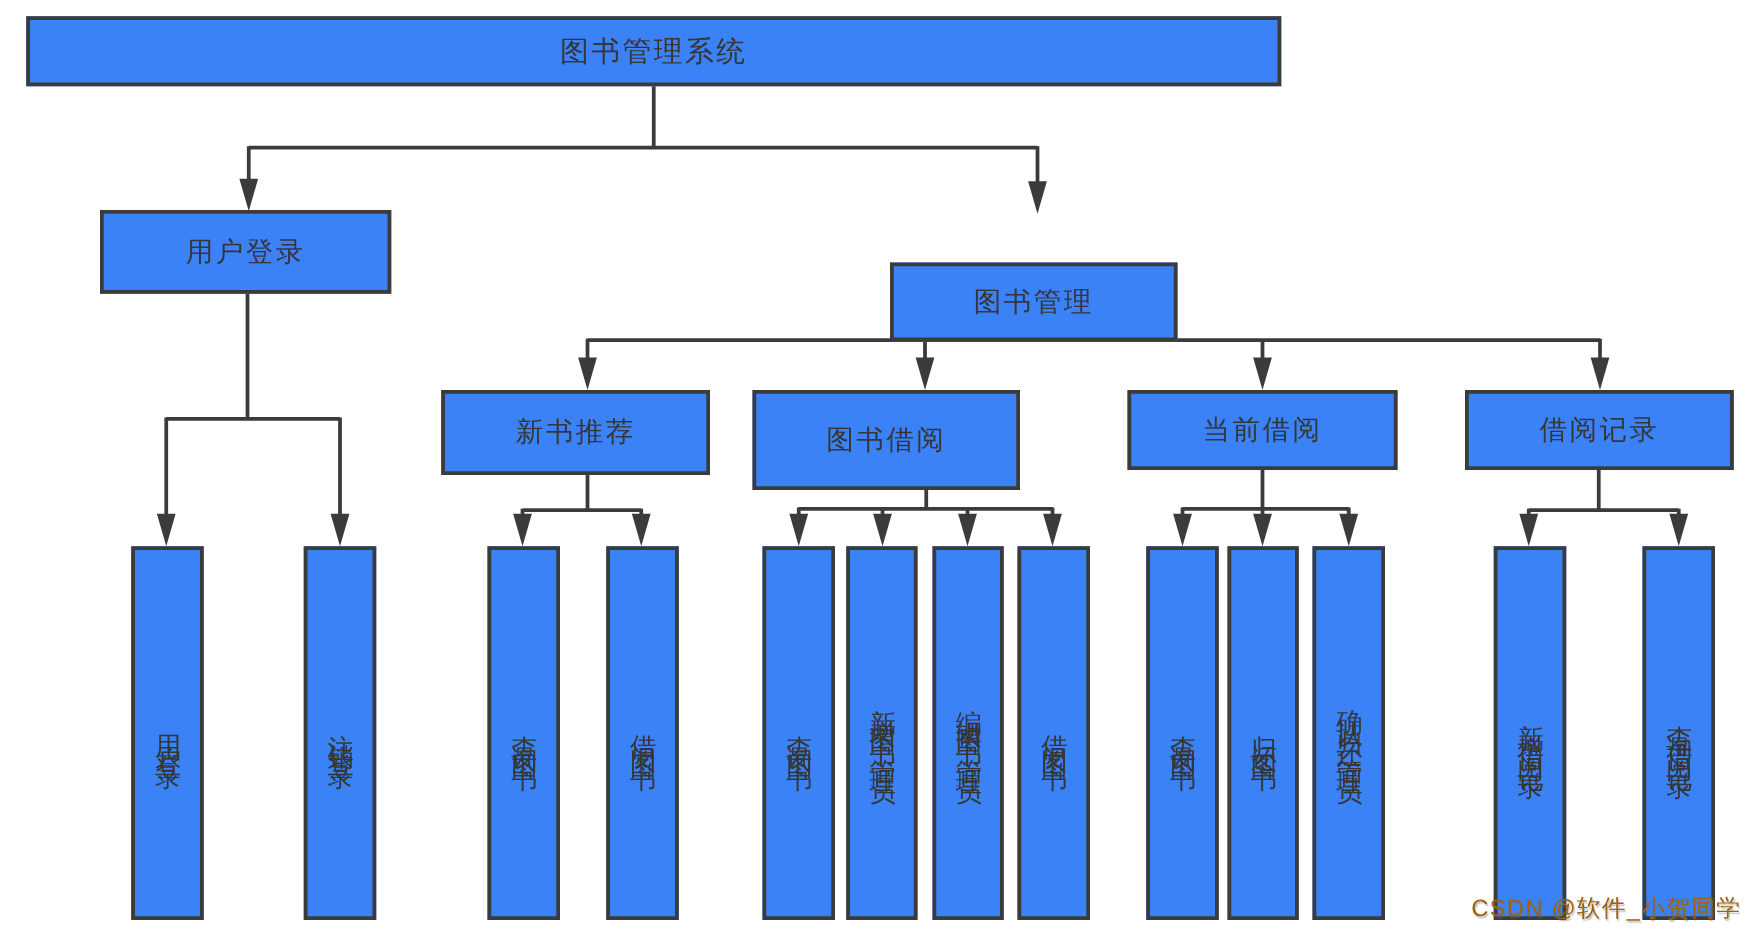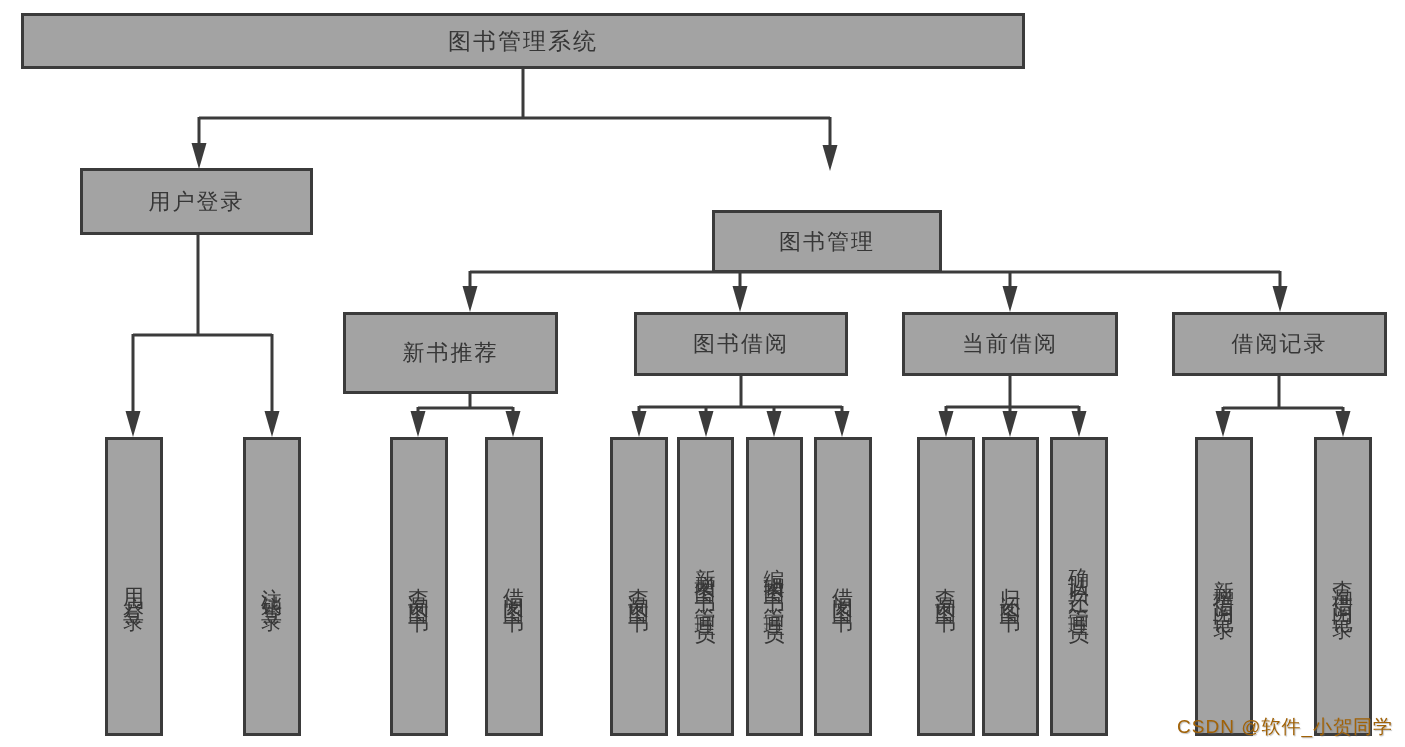--- a/index.html
+++ b/index.html
@@ -5,21 +5,21 @@
   html,body{margin:0;padding:0;background:#ffffff;}
   body{
     width:1405px;height:747px;position:relative;overflow:hidden;
     font-family:"Liberation Sans","DejaVu Sans",sans-serif;
     color:#303030;
   }
   .canvas{position:absolute;inset:0;background:#ffffff;}
   svg.connectors{position:absolute;left:0;top:0;}
   .node{
     position:absolute;box-sizing:border-box;
-    border:3px solid #3b3b3b;background:#a3a3a3;
+    border:3px solid #3b3b3b;background:#3b82f6;
     display:flex;align-items:center;justify-content:center;
     color:#363636;
   }
   .hnode{font-size:22px;letter-spacing:2px;}
   .hnode.root{font-size:23px;}
   .vnode span{
     writing-mode:vertical-rl;
     font-size:21px;letter-spacing:8px;line-height:1;
     white-space:nowrap;
   }
@@ -80,24 +80,24 @@
     <span>图书管理系统</span>
   </div>
 
   <div class="node hnode" style="left:80px;top:168px;width:233px;height:67px;">
     <span>用户登录</span>
   </div>
   <div class="node hnode" style="left:712px;top:170px;width:230px;height:63px;margin-top:40px;">
     <span>图书管理</span>
   </div>
 
-  <div class="node hnode" style="left:343px;top:312px;width:215px;height:82px;">
+  <div class="node hnode" style="left:353px;top:312px;width:215px;height:68px;">
     <span>新书推荐</span>
   </div>
-  <div class="node hnode" style="left:634px;top:312px;width:214px;height:64px;">
+  <div class="node hnode" style="left:602px;top:312px;width:214px;height:80px;">
     <span>图书借阅</span>
   </div>
   <div class="node hnode" style="left:902px;top:312px;width:216px;height:64px;">
     <span>当前借阅</span>
   </div>
   <div class="node hnode" style="left:1172px;top:312px;width:215px;height:64px;">
     <span>借阅记录</span>
   </div>
 
   <div class="node vnode" style="left:105px;top:437px;width:58px;height:299px;">

